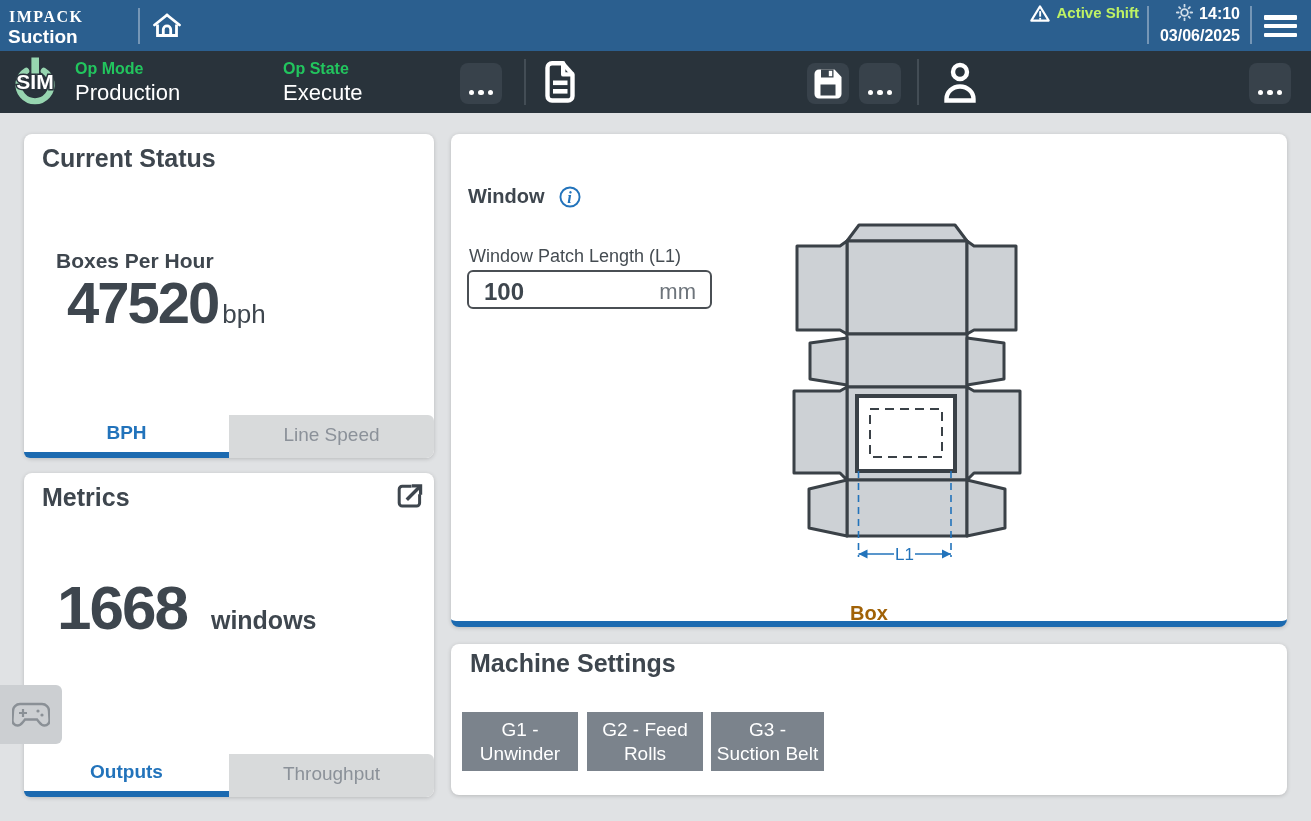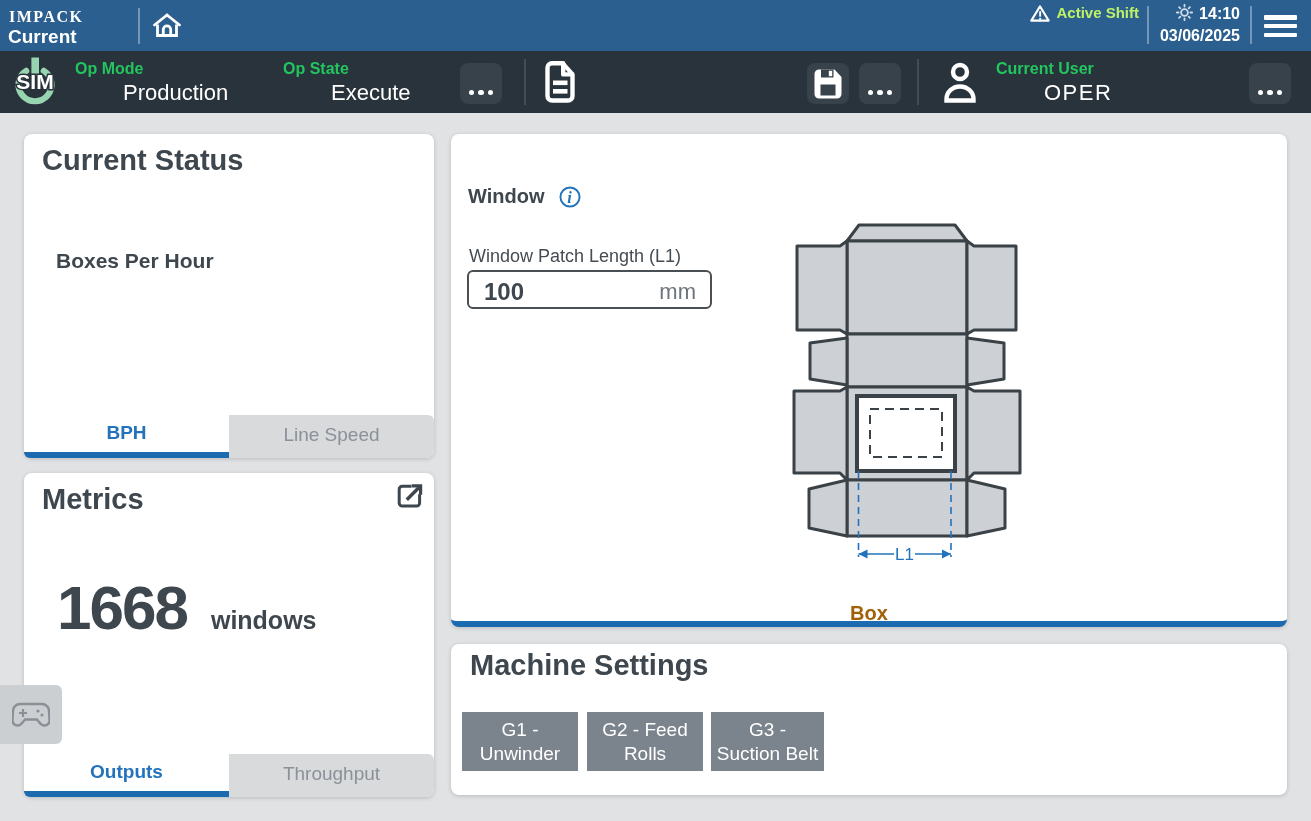--- a/index.html
+++ b/index.html
@@ -15,49 +15,49 @@
   #activeshift { position:absolute; right:172px; top:4px; height:24px; display:flex; align-items:flex-start; color:#bef264; font-size:15px; font-weight:bold; }
   #clock { position:absolute; right:71px; top:4px; text-align:right; color:#fff; }
   #clock .t { font-size:16px; font-weight:bold; }
   #clock .d { font-size:16px; font-weight:bold; margin-top:4px; }
   #burger { position:absolute; right:14px; top:15px; width:33px; }
   #burger div { height:4.6px; background:#fff; margin-bottom:4.2px; border-radius:1px; }
 
   
   #darkbar { position:absolute; left:0; top:51px; width:1311px; height:62px; background:#29333b; }
   .blab { color:#22c55e; font-size:16px; font-weight:bold; }
-  .bval { color:#fff; font-size:22px; margin-top:2px;margin-left:48px; }
+  .bval { color:#fff; font-size:22px; margin-top:2px; }
   .dotbtn { position:absolute; width:42px; height:41px; top:12px; background:#38424b; border-radius:8px; display:flex; align-items:flex-end; justify-content:center; gap:4px; }
   .dotbtn i { width:5.5px; height:5.5px; border-radius:50%; background:#fff; display:block; margin-bottom:9px; }
   .bdiv { position:absolute; top:8px; width:2px; height:46px; background:#434d55; }
 
   
   .card { position:absolute; background:#fff; border-radius:8px; box-shadow:0 1px 4px rgba(0,0,0,0.18); }
-  .ctitle { color:#3e464e; font-size:29px; font-weight:bold; }
+  .ctitle { color:#3e464e; font-size:25px; font-weight:bold; }
 
   
   .tabrow { position:absolute; left:0; bottom:0; width:100%; height:43px; }
   .tab-active { position:absolute; left:0; top:0; width:205px; height:43px; color:#2273bb; font-size:19px; font-weight:bold; text-align:center; line-height:36px; border-bottom:6px solid #1c6ab0; border-bottom-left-radius:6px; }
   .tab-inactive { position:absolute; left:205px; top:0; width:205px; height:43px; background:#d8dadb; color:#8b9199; font-size:19px; font-weight:normal; text-align:center; line-height:40px; border-top-right-radius:6px; border-bottom-right-radius:8px; }
 
   #card-status { left:24px; top:134px; width:410px; height:324px; }
   #card-metrics { left:24px; top:473px; width:410px; height:324px; }
   #card-prod { left:451px; top:134px; width:836px; height:493px; border-bottom:6px solid #1c6ab0; }
   #card-machine { left:451px; top:644px; width:836px; height:151px; }
 
   #gamepad { position:absolute; left:0; top:685px; width:62px; height:59px; background:#cccfd2; border-radius:0 6px 6px 0; display:flex; align-items:center; justify-content:center; }
 
   .gbtn { position:absolute; top:68px; height:59px; background:#7b838c; border-radius:0; color:#fff; font-size:19px; text-align:center; display:flex; align-items:center; justify-content:center; line-height:24px; }
 </style>
 </head>
 <body>
 
 <div id="topbar">
   <div id="logo1">IMPACK</div>
-  <div id="logo2">Current</div>
+  <div id="logo2">Suction</div>
   <div class="vdiv" style="left:138px; top:8px; height:36px;"></div>
 
   <svg class="abs" style="left:153px;top:13px" width="28" height="24" viewBox="0 0 28 24">
     <path d="M14 2 L26.5 12" fill="none" stroke="#fff" stroke-width="2.8" stroke-linecap="round"></path>
     <path d="M14 2 L1.5 12" fill="none" stroke="#fff" stroke-width="2.8" stroke-linecap="round"></path>
     <path d="M4.5 11.5 V22.5 H23.5 V11.5" fill="none" stroke="#fff" stroke-width="2.8"></path>
     <path d="M10.3 22.5 V16.5 a3.7 3.7 0 0 1 7.4 0 V22.5" fill="none" stroke="#fff" stroke-width="2.8"></path>
   </svg>
   <div id="activeshift">
     <svg width="22" height="19" viewBox="0 0 26 24" style="margin-right:5px">
@@ -133,34 +133,31 @@
       <i></i>
       <i></i>
       <i></i>
     </div>
   <div class="bdiv" style="left:917px"></div>
 
   <svg class="abs" style="left:942px;top:10px" width="36" height="42" viewBox="0 0 36 42">
     <circle cx="18" cy="11" r="7" fill="none" stroke="#fff" stroke-width="4.4"></circle>
     <path d="M4.5 39.5 v-1.5 a13.5 12.5 0 0 1 27 0 v1.5 Z" fill="none" stroke="#fff" stroke-width="4.4"></path>
   </svg>
-  <div class="abs" style="left:996px;top:9px">
-      <div class="blab">Current User</div>
-      <div class="bval" style="letter-spacing:1.5px">OPER</div>
-    </div>
   <div class="dotbtn" style="left:1249px">
       <i></i>
       <i></i>
       <i></i>
     </div>
 </div>
 
 <div class="card" id="card-status">
   <div class="ctitle" style="position:absolute;left:18px;top:10px">Current Status</div>
   <div style="position:absolute;left:32px;top:115px;color:#3e464e;font-size:21px;font-weight:bold">Boxes Per Hour</div>
+  <div style="position:absolute;left:43px;top:135px;color:#3e464e;font-size:58px;font-weight:bold;letter-spacing:-2px">47520<span style="font-size:26px;font-weight:normal;letter-spacing:0;margin-left:4px">bph</span></div>
   <div class="tabrow">
     <div class="tab-active">BPH</div>
     <div class="tab-inactive">Line Speed</div>
   </div>
 </div>
 
 <div class="card" id="card-metrics">
   <div class="ctitle" style="position:absolute;left:18px;top:10px">Metrics</div>
   <svg class="abs" style="right:10px;top:10px" width="28" height="26" viewBox="0 0 28 26">
     <path d="M15.5 3.2 H6.2 a3 3 0 0 0 -3 3 V20 a3 3 0 0 0 3 3 H20.6 a3 3 0 0 0 3 -3 V11.3" fill="none" stroke="#3e464e" stroke-width="3"></path>

